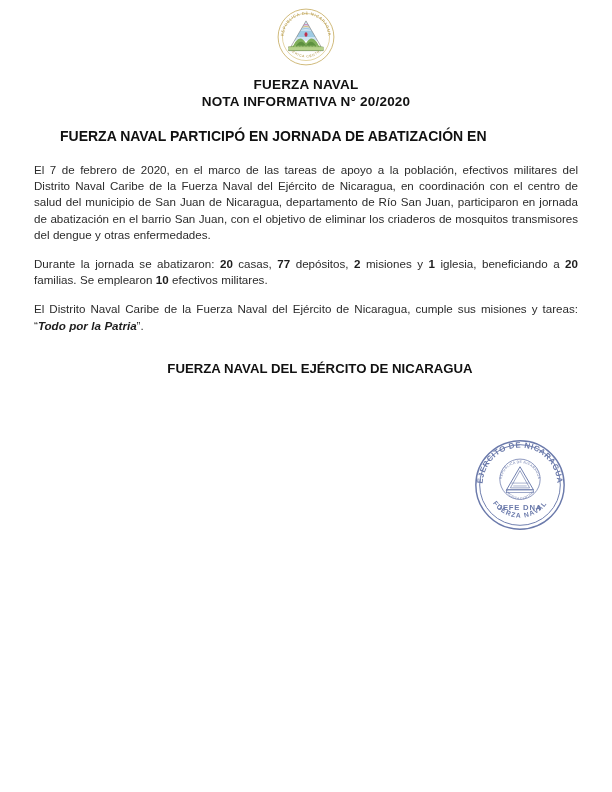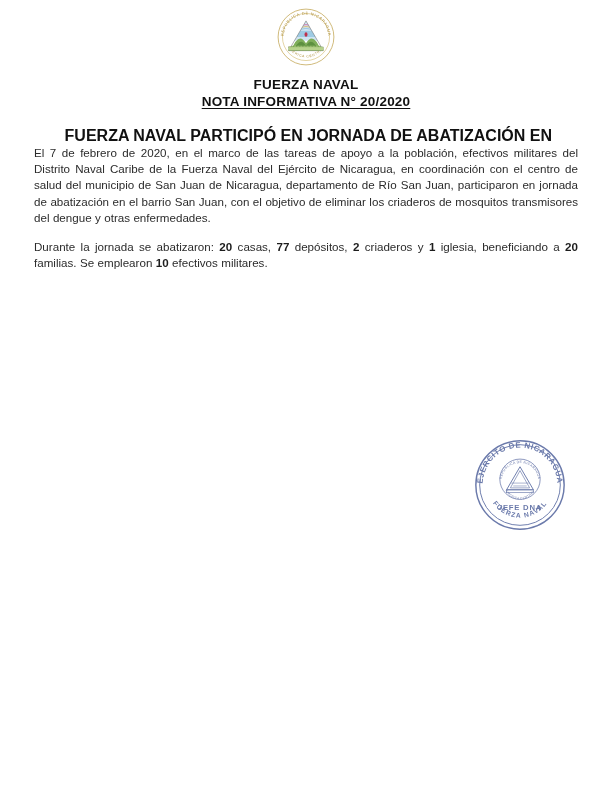--- a/index.html
+++ b/index.html
@@ -42,37 +42,37 @@
     margin-top: 8px;
   }
   .doc-header .hline {
     font-weight: bold;
     font-size: 13.5px;
     letter-spacing: 0.2px;
     line-height: 17px;
     color: #111111;
   }
   .doc-header .hline.underlined {
-    text-decoration: underline;
     text-underline-offset: 2px;
   }
 
   
   .doc-title {
-    text-align: right;
+    text-align: left;
     margin-top: 17px;
     font-weight: bold;
-    font-size: 16px;
+    font-size: 14px;
     line-height: 18px;
     color: #111111;
     padding: 0 60px;
   }
 
   
   .body-block {
+    margin-top: 17px;
     padding: 0 34px;
   }
   .para {
     text-align: justify;
     font-size: 11.6px;
     line-height: 16.2px;
     margin: 0 0 13px 0;
     color: #2b2b2b;
     word-spacing: 0.2px;
   }
@@ -160,26 +160,28 @@
   </div>
 
   <div class="doc-title">
     <span>FUERZA NAVAL PARTICIPÓ EN JORNADA DE ABATIZACIÓN EN</span><br>
   </div>
 
   <div class="body-block">
 
     <p class="para">El 7 de febrero de 2020, en el marco de las tareas de apoyo a la población, efectivos militares del Distrito Naval Caribe de la Fuerza Naval del Ejército de Nicaragua, en coordinación con el centro de salud del municipio de San Juan de Nicaragua, departamento de Río San Juan, participaron en jornada de abatización en el barrio San Juan, con el objetivo de eliminar los criaderos de mosquitos transmisores del dengue y otras enfermedades.</p>
 
-    <p class="para"><span>Durante la jornada se abatizaron: </span><b>20</b><span> casas, </span><b>77</b><span> depósitos, </span><b>2</b><span> criaderos y </span><b>1</b><span> iglesia, beneficiando a </span><b>20</b><span> familias. Se emplearon </span><b>10</b><span> efectivos militares.</span></p>
-
+    <p class="para"><span>Durante la jornada se abatizaron: </span><b>20</b><span> casas, </span><b>77</b><span> depósitos, </span><b>2</b><span> misiones y </span><b>1</b><span> iglesia, beneficiando a </span><b>20</b><span> familias. Se emplearon </span><b>10</b><span> efectivos militares.</span></p>
+
+    <p class="para"><span>El Distrito Naval Caribe de la Fuerza Naval del Ejército de Nicaragua, cumple sus misiones y tareas: “</span><span class="qt">Todo por la Patria</span><span>”.</span></p>
 
   </div>
 
   <div class="sign-block">
+    <div>FUERZA NAVAL DEL EJÉRCITO DE NICARAGUA</div>
   </div>
 
   <div class="stamp">
     <svg viewBox="0 0 100 100">
       <defs>
         <path id="sArcTop" d="M 11,50 A 39,39 0 0 1 89,50"></path>
         <path id="sArcBot" d="M 16,50 A 34,34 0 0 0 84,50"></path>
         <path id="sInnTop" d="M 31,46 A 19,19 0 0 1 69,46"></path>
         <path id="sInnBot" d="M 33,48 A 17,17 0 0 0 67,48"></path>
       </defs>

